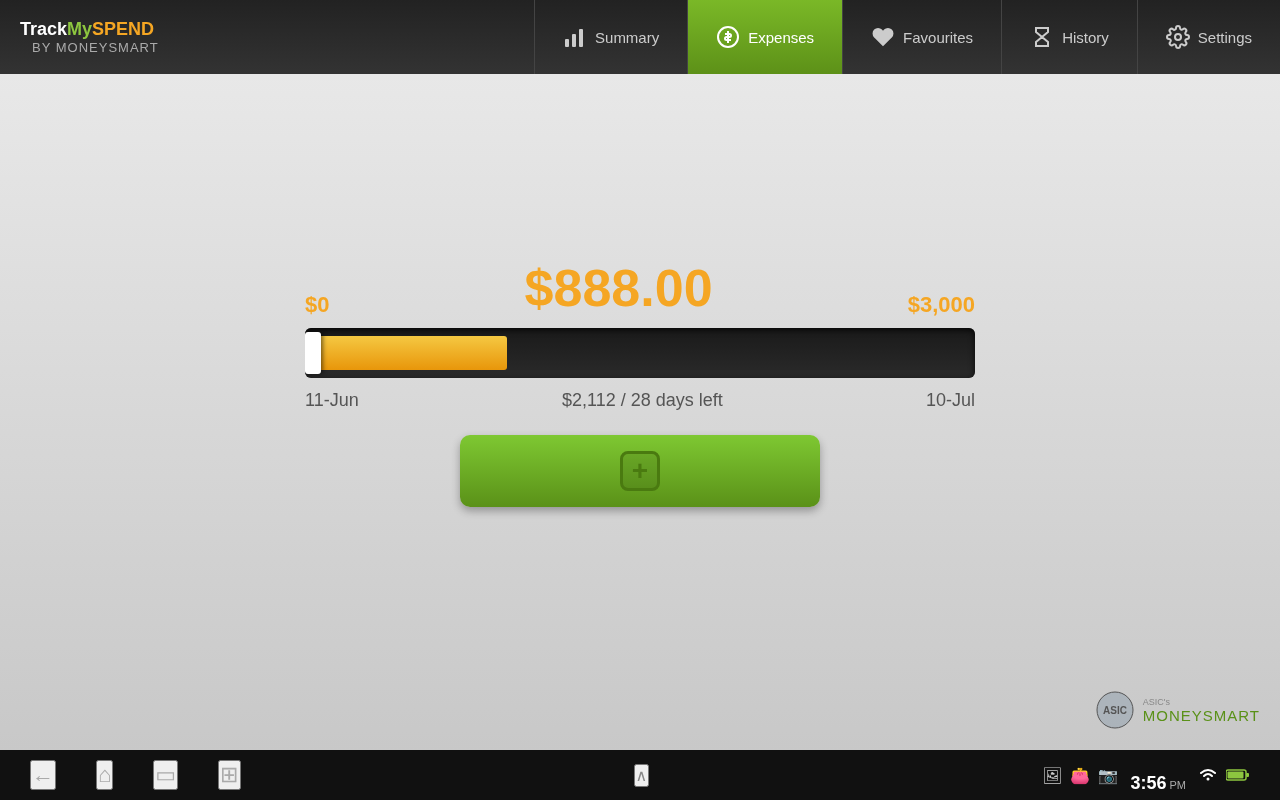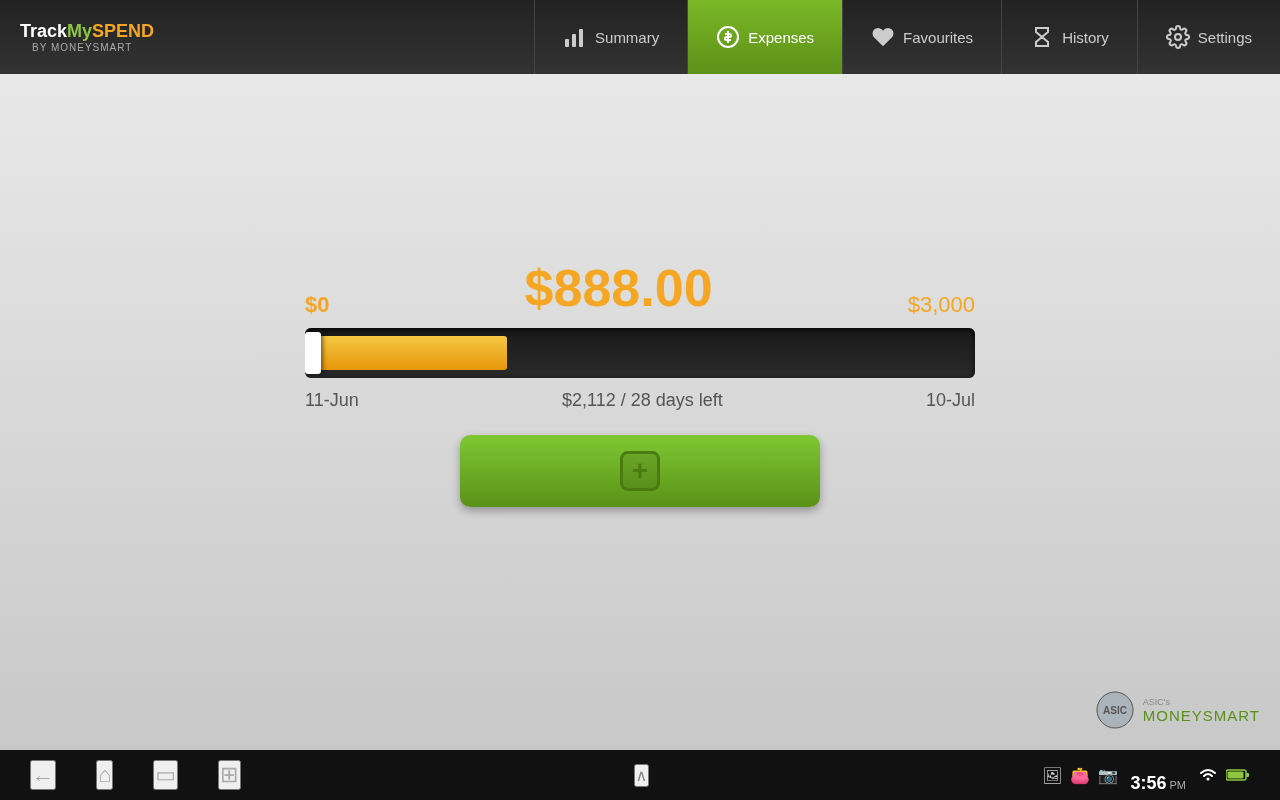--- a/index.html
+++ b/index.html
@@ -30,21 +30,21 @@
     .nav-logo .track {
       color: #ffffff;
       font-size: 18px;
       font-weight: bold;
       letter-spacing: 0px;
     }
     .nav-logo .track span.my { color: #8dc63f; }
     .nav-logo .track span.spend { color: #f5a623; }
     .nav-logo .subtitle {
       color: #aaa;
-      font-size: 10px;
+      font-size: 13px;
       letter-spacing: 1px;
       padding-left: 12px;
     }
     .logo-text {
       display: flex;
       flex-direction: column;
       justify-content: center;
     }
     .nav-tabs {
       display: flex;
@@ -107,21 +107,21 @@
       font-weight: bold;
     }
     .budget-current {
       color: #f5a623;
       font-size: 52px;
       font-weight: bold;
     }
     .budget-max {
       color: #f5a623;
       font-size: 22px;
-      font-weight: normal;
+      font-weight: bold;
     }
 
     .progress-bar-container {
       width: 100%;
       height: 50px;
       background: linear-gradient(to bottom, #1a1a1a, #2a2a2a);
       border-radius: 6px;
       padding: 8px;
       position: relative;
       overflow: hidden;

